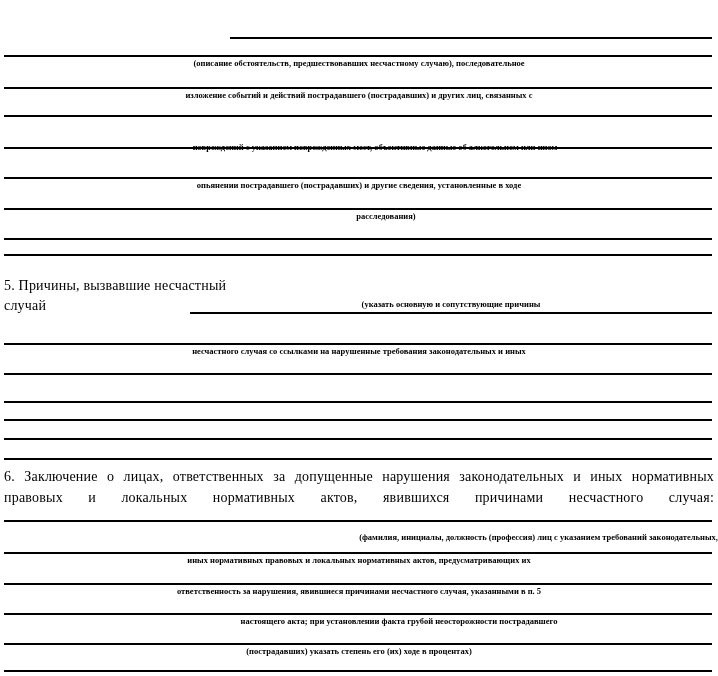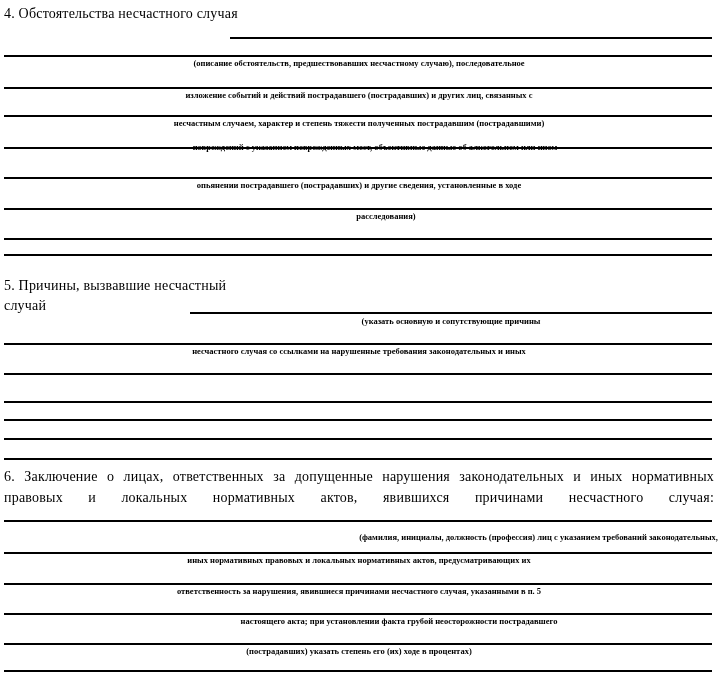--- a/index.html
+++ b/index.html
@@ -43,49 +43,47 @@
     line-height:11px;
     white-space:nowrap;
     font-weight:bold;
   }
 </style>
 </head>
 <body>
 
 <div class="page">
 
-  <div class="sec-title" style="top:4px;left:4px;width:236px;">4. Обстоятельства несчастного случая</div>
 
   <div class="rule" style="top:37px;left:230px;width:482px;"></div>
 
   <div class="rule" style="top:55px;left:4px;width:708px;"></div>
   <div class="hint" style="top:58px;">(описание обстоятельств, предшествовавших несчастному случаю), последовательное</div>
 
   <div class="rule" style="top:87px;left:4px;width:708px;"></div>
   <div class="hint" style="top:90px;">изложение событий и действий пострадавшего (пострадавших) и других лиц, связанных с</div>
 
   <div class="rule" style="top:115px;left:4px;width:708px;"></div>
-  <div class="hint" style="top:118px;">несчастным случаем, характер и степень тяжести полученных пострадавшим (пострадавшими)</div>
 
   <div class="rule" style="top:147px;left:4px;width:708px;"></div>
   <div class="hint" style="top:142px;padding-left:16px;">повреждений с указанием поврежденных мест, объективные данные об алкогольном или ином</div>
 
   <div class="rule" style="top:177px;left:4px;width:708px;"></div>
   <div class="hint" style="top:180px;">опьянении пострадавшего (пострадавших) и другие сведения, установленные в ходе</div>
 
   <div class="rule" style="top:208px;left:4px;width:708px;"></div>
   <div class="hint" style="top:211px;padding-left:27px;">расследования)</div>
 
   <div class="rule" style="top:238px;left:4px;width:708px;"></div>
   <div class="rule" style="top:254px;left:4px;width:708px;"></div>
 
   <div class="sec-title" style="top:276px;left:4px;width:250px;">5. Причины, вызвавшие несчастный случай</div>
 
   <div class="rule" style="top:312px;left:190px;width:522px;"></div>
-  <div class="hint" style="top:316px;left:190px;width:522px;">(указать основную и сопутствующие причины</div>
+  <div class="hint" style="top:299px;left:190px;width:522px;">(указать основную и сопутствующие причины</div>
 
   <div class="rule" style="top:343px;left:4px;width:708px;"></div>
   <div class="hint" style="top:346px;">несчастного случая со ссылками на нарушенные требования законодательных и иных</div>
 
   <div class="rule" style="top:373px;left:4px;width:708px;"></div>
 
   <div class="rule" style="top:401px;left:4px;width:708px;"></div>
   <div class="rule" style="top:419px;left:4px;width:708px;"></div>
   <div class="rule" style="top:438px;left:4px;width:708px;"></div>
   <div class="rule" style="top:458px;left:4px;width:708px;"></div>

